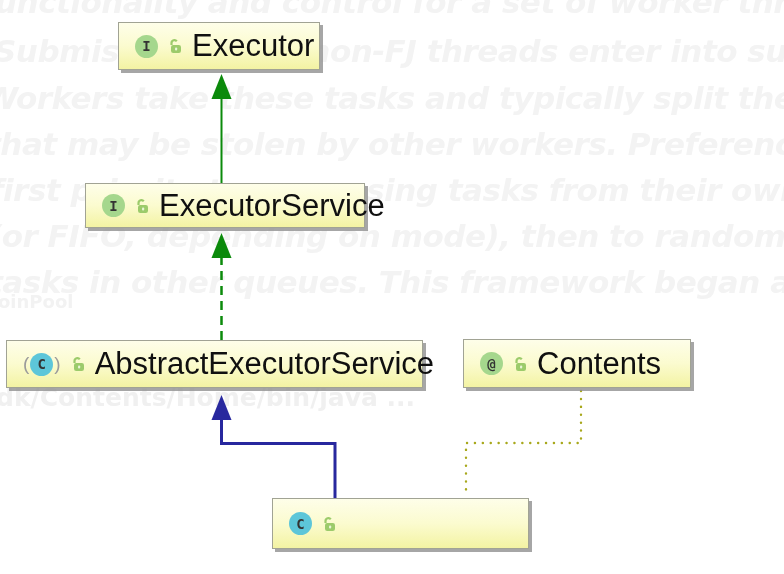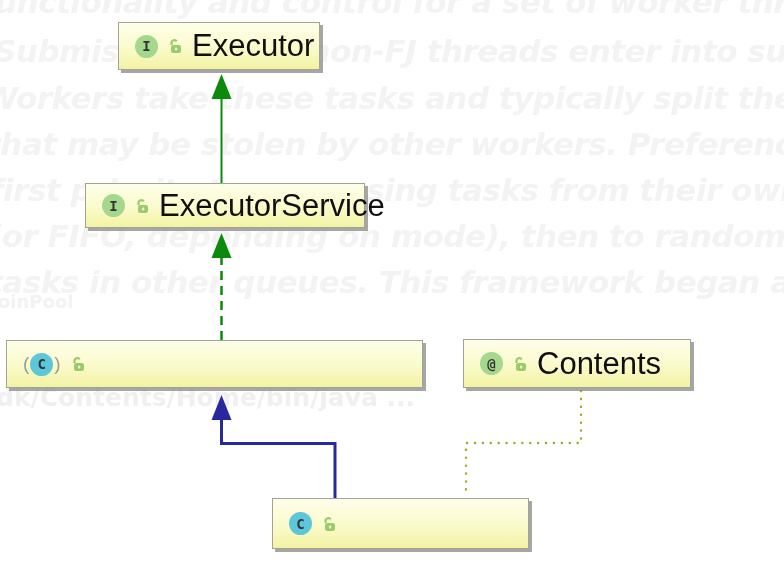--- a/index.html
+++ b/index.html
@@ -118,20 +118,21 @@
 
   <div class="node n-abstractexecutorservice">
     <span class="abstract-wrap">
       <span class="chip chip-cyan">C</span>
     </span>
     <svg class="lock" width="16" height="16" viewBox="0 0 16 16">
       <path d="M4.5 7 V5.2 A3 3 0 0 1 9.8 3.2" fill="none" stroke="#9ccb6b" stroke-width="2.2"></path>
       <rect x="4" y="7" width="10" height="8" rx="2.2" fill="#9ccb6b"></rect>
       <rect x="8" y="9.6" width="2.2" height="3" rx="1" fill="#e9f5d8"></rect>
     </svg>
+    <span class="label">AbstractExecutorService</span>
   </div>
 
   <div class="node n-contended">
     <span class="chip chip-green">@</span>
     <svg class="lock" width="16" height="16" viewBox="0 0 16 16">
       <path d="M4.5 7 V5.2 A3 3 0 0 1 9.8 3.2" fill="none" stroke="#9ccb6b" stroke-width="2.2"></path>
       <rect x="4" y="7" width="10" height="8" rx="2.2" fill="#9ccb6b"></rect>
       <rect x="8" y="9.6" width="2.2" height="3" rx="1" fill="#e9f5d8"></rect>
     </svg>
     <span class="label">Contents</span>

